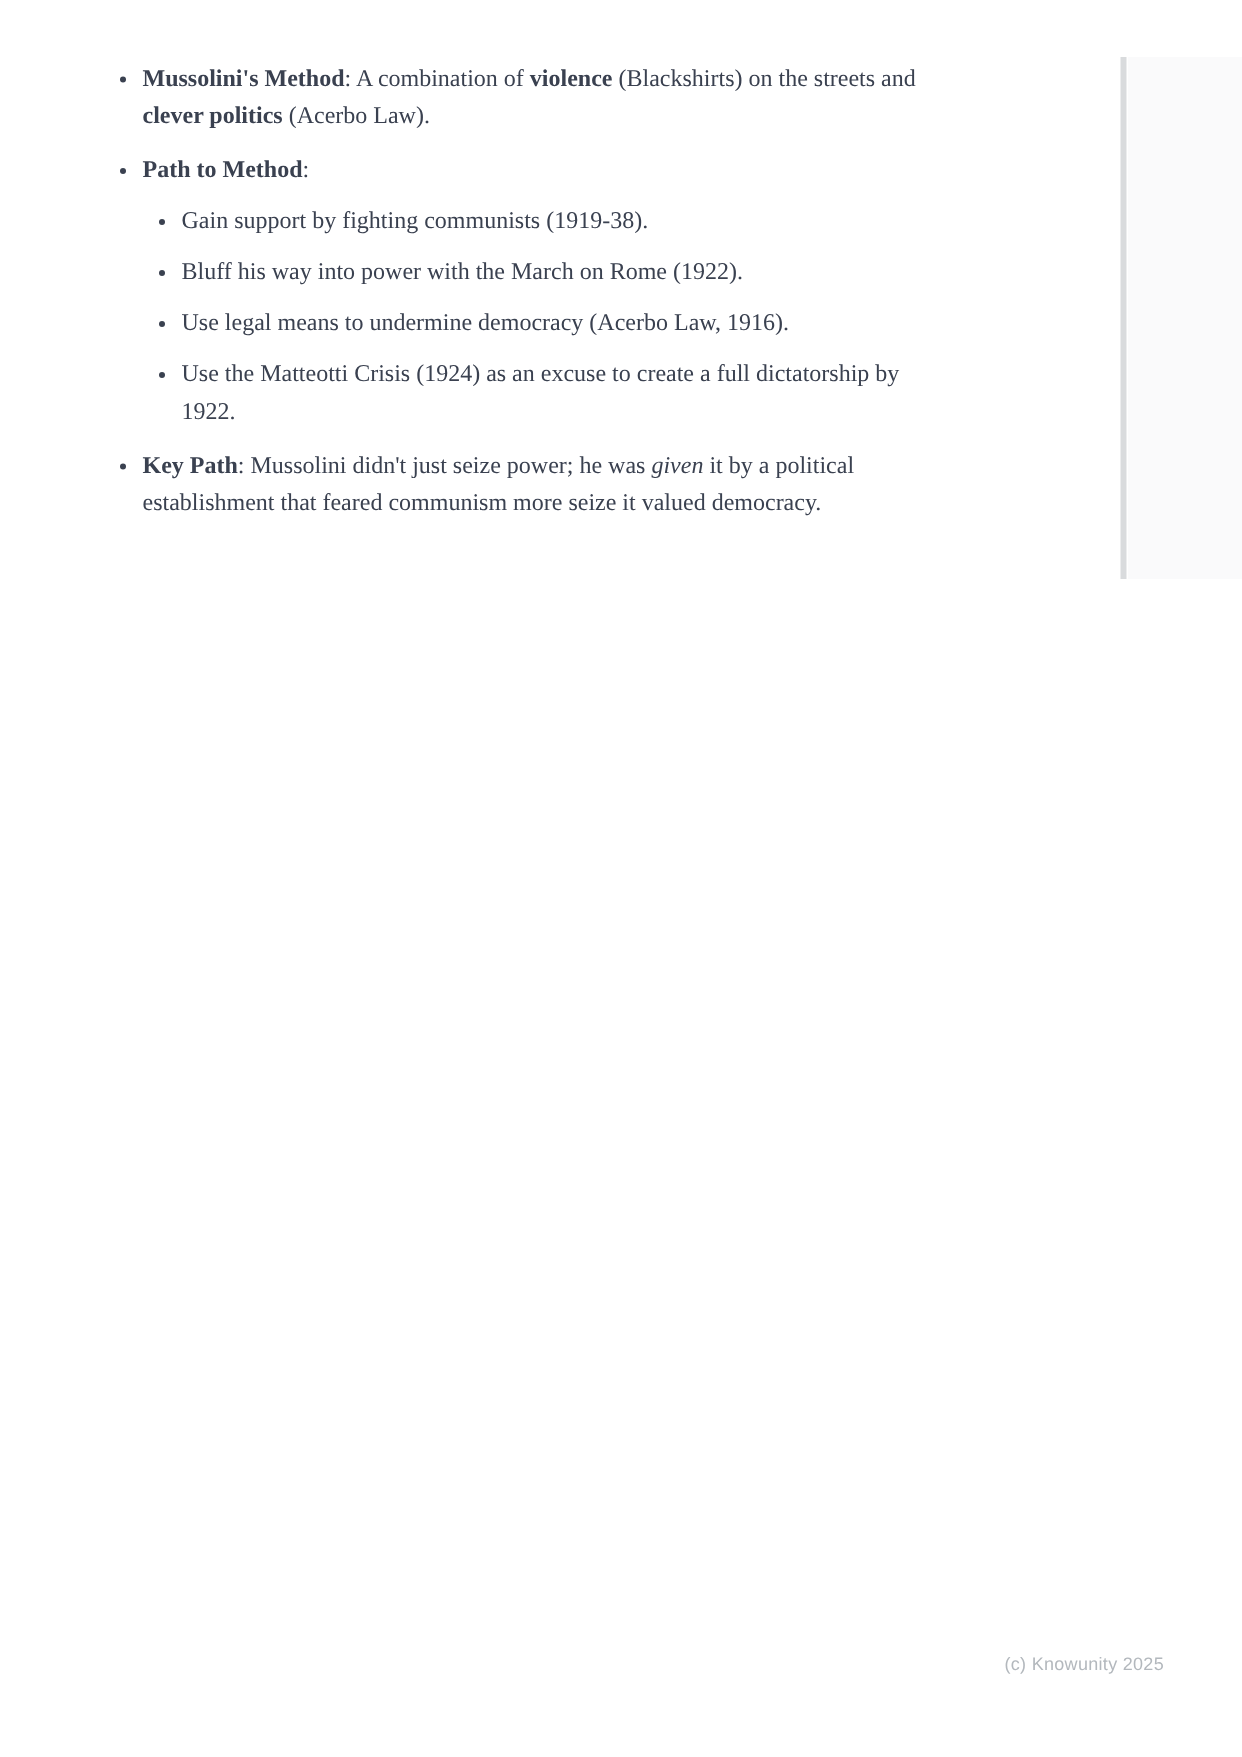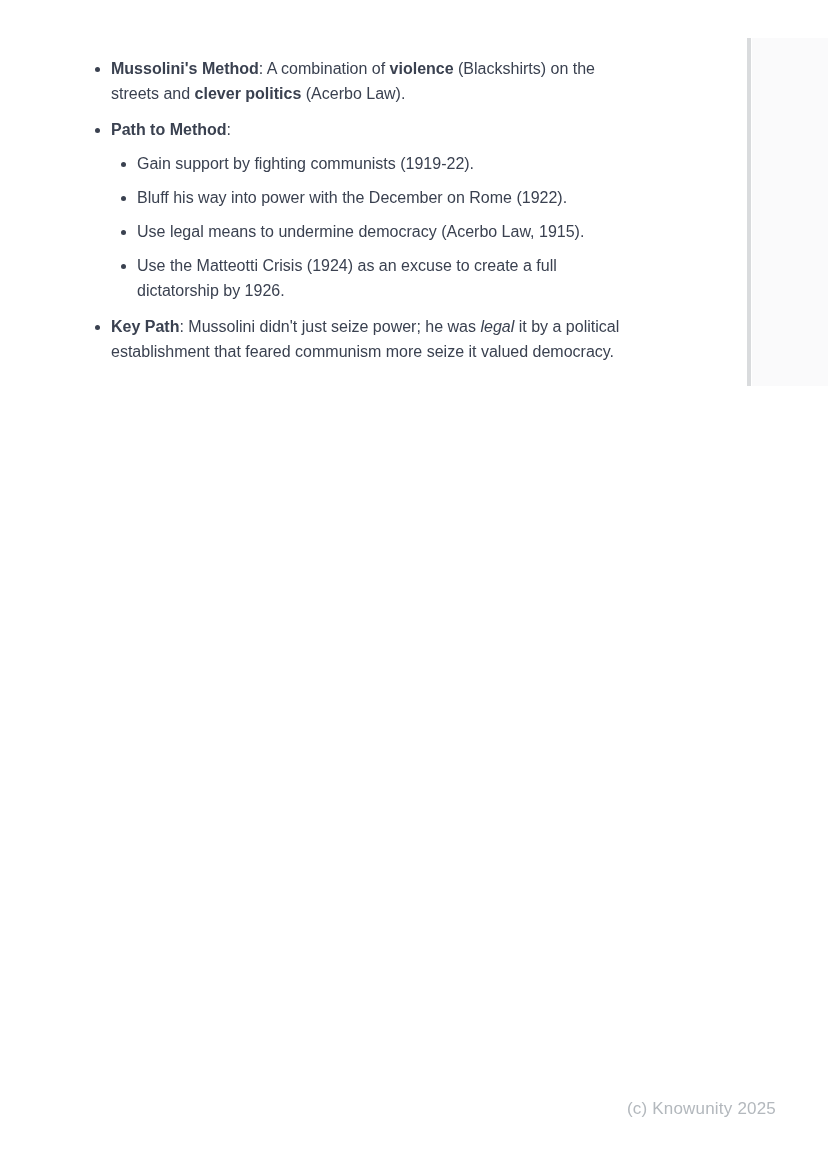--- a/index.html
+++ b/index.html
@@ -35,65 +35,66 @@
     position: absolute;
     left: 75px;
     top: 40px;
     width: 562px;
     color: #3a4150;
     font-size: 16px;
     line-height: 25px;
   }
 
   ul.top-list {
-    margin: 16px;
+    margin: 0;
     padding-left: 20px;
     list-style-type: disc;
+    font-family: Liberation Serif, serif;
   }
   ul.top-list > li { margin-bottom: 11px; }
   ul.top-list > li:last-child { margin-bottom: 0; }
 
   ul.sub-list {
     margin: 9px 0 6px 0;
     padding-left: 26px;
     list-style-type: disc;
   }
   ul.sub-list > li { margin-bottom: 9px; }
 
   .b { font-weight: 700; }
   .i { font-style: italic; }
 
   .footer {
     position: absolute;
     top: 1102px;
     right: 52px;
-    font-size: 17px;
+    font-size: 12px;
     line-height: 14px;
     color: #b3b8bd;
     letter-spacing: 0.2px;
   }
 </style>
 </head>
 <body>
 
 <div class="side-panel"></div>
 <div class="side-divider"></div>
 
 <div class="content">
   <ul class="top-list">
 
     <li><span class="b">Mussolini's Method</span><span>: A combination of </span><span class="b">violence</span><span> (Blackshirts) on the streets and </span><span class="b">clever politics</span><span> (Acerbo Law).</span></li>
 
     <li><span class="b">Path to Method</span><span>:</span>
       <ul class="sub-list">
-        <li>Gain support by fighting communists (1919-22).</li>
-        <li>Bluff his way into power with the December on Rome (1922).</li>
-        <li>Use legal means to undermine democracy (Acerbo Law, 1915).</li>
-        <li>Use the Matteotti Crisis (1924) as an excuse to create a full dictatorship by 1926.</li>
+        <li>Gain support by fighting communists (1919-38).</li>
+        <li>Bluff his way into power with the March on Rome (1922).</li>
+        <li>Use legal means to undermine democracy (Acerbo Law, 1916).</li>
+        <li>Use the Matteotti Crisis (1924) as an excuse to create a full dictatorship by 1922.</li>
       </ul>
     </li>
 
-    <li><span class="b">Key Path</span><span>: Mussolini didn't just seize power; he was </span><span class="i">legal</span><span> it by a political establishment that feared communism more seize it valued democracy.</span></li>
+    <li><span class="b">Key Path</span><span>: Mussolini didn't just seize power; he was </span><span class="i">given</span><span> it by a political establishment that feared communism more seize it valued democracy.</span></li>
 
   </ul>
 </div>
 
 <div class="footer">(c) Knowunity 2025</div>
 
 </body></html>

